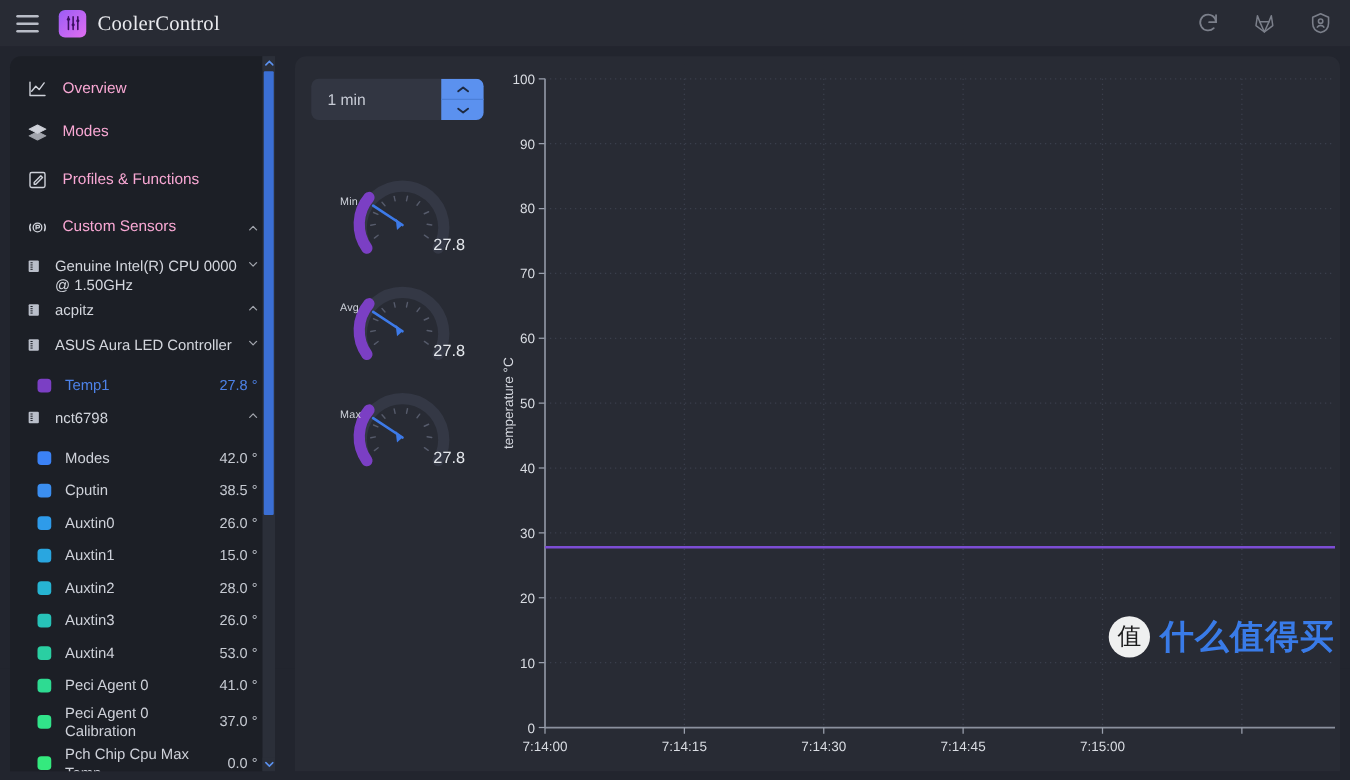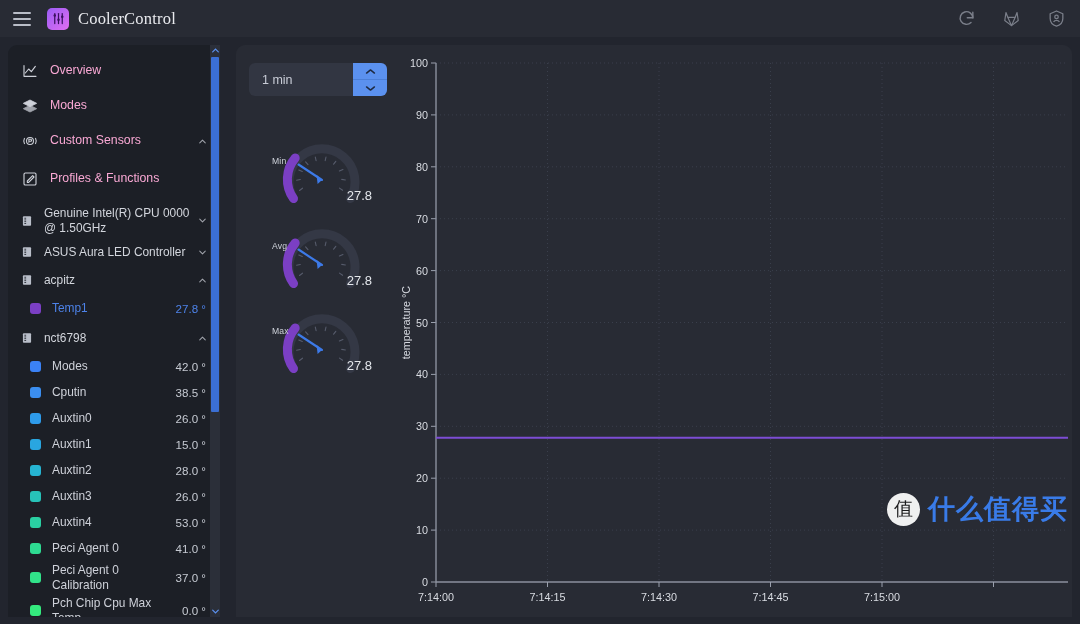--- a/index.html
+++ b/index.html
@@ -59,21 +59,21 @@
     margin-bottom: 9px;
   }
   .nav-item .nv-icon { width: 17px; margin-right: 11px; display: flex; align-items: center; flex: 0 0 17px; }
   .nav-item.two-line { height: 32px; }
   .nav-label { line-height: 1.25; }
   .chev {
     margin-left: auto; width: 11px; height: 11px; opacity: .75;
   }
 
   .dev-row {
-    display: flex; align-items: center;
+    display: flex; 
     min-height: 26px; padding: 2px 12px 2px 12px;
     color: #d3d6dd; font-size: 11.9px; cursor: pointer;
     margin-bottom: 2px;
   }
   .dev-row .dv-icon { width: 15px; margin-right: 9px; flex: 0 0 15px; display: flex; }
   .dev-row .dv-label { line-height: 1.22; flex: 1; }
 
   .sensor-row {
     display: flex; align-items: center;
     min-height: 26px; padding: 2px 14px 2px 22px;
@@ -211,42 +211,42 @@
       <div class="nav-item">
         <span class="nv-icon">
           <svg width="16" height="16" viewBox="0 0 24 24" fill="#ced1d9" stroke="#ced1d9" stroke-width="1.2" stroke-linejoin="round">
             <polygon points="12 3 22 8 12 13 2 8"></polygon>
             <polygon points="12 11 22 16 12 21 2 16" opacity=".75"></polygon>
           </svg>
         </span>
         <span class="nav-label">Modes</span>
       </div>
 
+      <div class="nav-item two-line">
+        <span class="nv-icon">
+          <svg width="16" height="16" viewBox="0 0 24 24" fill="none" stroke="#ced1d9" stroke-width="1.7" stroke-linejoin="round">
+            <rect x="3" y="3" width="18" height="18" rx="2"></rect>
+              <path d="M16 7 8 15v2h2l8-8z"></path>
+          </svg>
+        </span>
+        <span class="nav-label">Profiles &amp; Functions</span>
+      </div>
+
       <div class="nav-item">
         <span class="nv-icon">
           <svg width="16" height="16" viewBox="0 0 24 24" fill="none" stroke="#ced1d9" stroke-width="1.6">
             <circle cx="12" cy="12" r="5.2"></circle>
               <path d="M10.3 14.5V9.5h2.6a1.5 1.5 0 0 1 0 3h-2.6"></path>
             <path d="M3.8 7.5a10 10 0 0 0 0 9M20.2 7.5a10 10 0 0 1 0 9"></path>
           </svg>
         </span>
         <span class="nav-label">Custom Sensors</span>
         <svg class="chev" viewBox="0 0 24 24" fill="none" stroke="#ced1d9" stroke-width="2.2" stroke-linecap="round" stroke-linejoin="round">
           <polyline points="6 15 12 9 18 15"></polyline>
         </svg>
-      </div>
-
-      <div class="nav-item two-line">
-        <span class="nv-icon">
-          <svg width="16" height="16" viewBox="0 0 24 24" fill="none" stroke="#ced1d9" stroke-width="1.7" stroke-linejoin="round">
-            <rect x="3" y="3" width="18" height="18" rx="2"></rect>
-              <path d="M16 7 8 15v2h2l8-8z"></path>
-          </svg>
-        </span>
-        <span class="nav-label">Profiles &amp; Functions</span>
       </div>
 
       <div class="dev-row" style="margin-top:6px;">
         <span class="dv-icon">
           <svg width="14" height="14" viewBox="0 0 24 24" fill="none" stroke="#b9bec9" stroke-width="1.6">
             <rect x="5" y="4" width="14" height="16" rx="1.5" fill="#b9bec9" stroke="none"></rect>
             <rect x="7.5" y="6.5" width="3" height="1.4" fill="#1c1f26" stroke="none"></rect>
             <rect x="7.5" y="9.5" width="3" height="1.4" fill="#1c1f26" stroke="none"></rect>
             <rect x="7.5" y="12.5" width="3" height="1.4" fill="#1c1f26" stroke="none"></rect>
             <rect x="7.5" y="15.5" width="3" height="1.4" fill="#1c1f26" stroke="none"></rect>
@@ -261,39 +261,39 @@
       <div class="dev-row">
         <span class="dv-icon">
           <svg width="14" height="14" viewBox="0 0 24 24" fill="none" stroke="#b9bec9" stroke-width="1.6">
             <rect x="5" y="4" width="14" height="16" rx="1.5" fill="#b9bec9" stroke="none"></rect>
             <rect x="7.5" y="6.5" width="3" height="1.4" fill="#1c1f26" stroke="none"></rect>
             <rect x="7.5" y="9.5" width="3" height="1.4" fill="#1c1f26" stroke="none"></rect>
             <rect x="7.5" y="12.5" width="3" height="1.4" fill="#1c1f26" stroke="none"></rect>
             <rect x="7.5" y="15.5" width="3" height="1.4" fill="#1c1f26" stroke="none"></rect>
           </svg>
         </span>
-        <span class="dv-label">ASUS Aura LED Controller</span>
+        <span class="dv-label">acpitz</span>
         <svg class="chev" viewBox="0 0 24 24" fill="none" stroke="#ced1d9" stroke-width="2.2" stroke-linecap="round" stroke-linejoin="round">
-          <polyline points="6 9 12 15 18 9"></polyline>
+          <polyline points="6 15 12 9 18 15"></polyline>
         </svg>
       </div>
 
       <div class="dev-row">
         <span class="dv-icon">
           <svg width="14" height="14" viewBox="0 0 24 24" fill="none" stroke="#b9bec9" stroke-width="1.6">
             <rect x="5" y="4" width="14" height="16" rx="1.5" fill="#b9bec9" stroke="none"></rect>
             <rect x="7.5" y="6.5" width="3" height="1.4" fill="#1c1f26" stroke="none"></rect>
             <rect x="7.5" y="9.5" width="3" height="1.4" fill="#1c1f26" stroke="none"></rect>
             <rect x="7.5" y="12.5" width="3" height="1.4" fill="#1c1f26" stroke="none"></rect>
             <rect x="7.5" y="15.5" width="3" height="1.4" fill="#1c1f26" stroke="none"></rect>
           </svg>
         </span>
-        <span class="dv-label">acpitz</span>
+        <span class="dv-label">ASUS Aura LED Controller</span>
         <svg class="chev" viewBox="0 0 24 24" fill="none" stroke="#ced1d9" stroke-width="2.2" stroke-linecap="round" stroke-linejoin="round">
-          <polyline points="6 15 12 9 18 15"></polyline>
+          <polyline points="6 9 12 15 18 9"></polyline>
         </svg>
       </div>
 
       <div class="sensor-row selected">
         <span class="swatch" style="background:#7b3fc4"></span>
         <span class="sensor-name">Temp1</span>
         <span class="sensor-val">27.8 °</span>
       </div>
 
       <div class="dev-row" style="margin-top:4px;">

